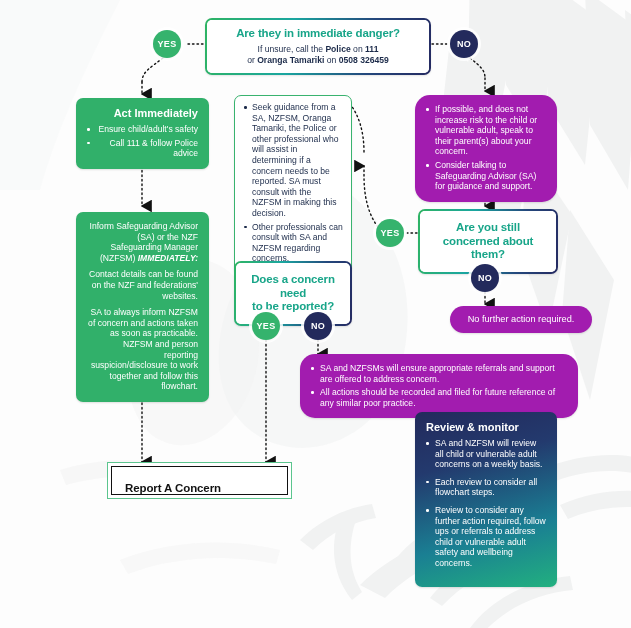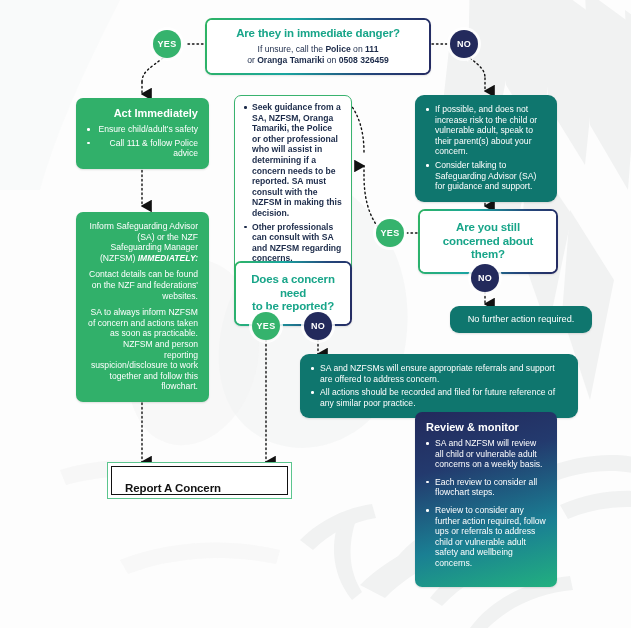--- a/index.html
+++ b/index.html
@@ -68,43 +68,43 @@
   .green{
     background:#31b06a;
     border-radius:7px;
     color:#ffffff;
     padding:9px 11px 10px 11px;
     box-shadow:0 1px 2px rgba(0,0,0,.12);
     text-align:right;
   }
   
   .navy{
-    background:#0f766e;
-    border-radius:9px;
+    background:#a21caf;
+    border-radius:15px;
     color:#ffffff;
     padding:9px 11px 10px 11px;
     box-shadow:0 1px 2px rgba(0,0,0,.12);
   }
   
   .grad{
     background:linear-gradient(165deg,#232a5c 0%,#233a6e 30%,#1a7f93 68%,#22b07f 100%);
     border-radius:7px;
     color:#ffffff;
     padding:9px 11px 11px 11px;
     box-shadow:0 1px 2px rgba(0,0,0,.12);
   }
   
   .whitebox{
     background:#ffffff;
     border:1.4px solid #39b36f;
     border-radius:7px;
     padding:6px 8px 7px 8px;
     box-shadow:0 1px 2px rgba(0,0,0,.08);
   }
-  .whitebox ul{margin:0;padding:0 0 0 9px;list-style:none;font-weight:bold;}
+  .whitebox ul{margin:0;padding:0 0 0 9px;list-style:none;}
   .whitebox li{
     position:relative;
     color:#1c2b4a;
     font-size:8.6px;
     line-height:10.6px;
     margin-bottom:3px;
   }
   .whitebox li:before{
     content:"";position:absolute;left:-8px;top:4px;
     width:2.6px;height:2.6px;border-radius:50%;background:#1c2b4a;

